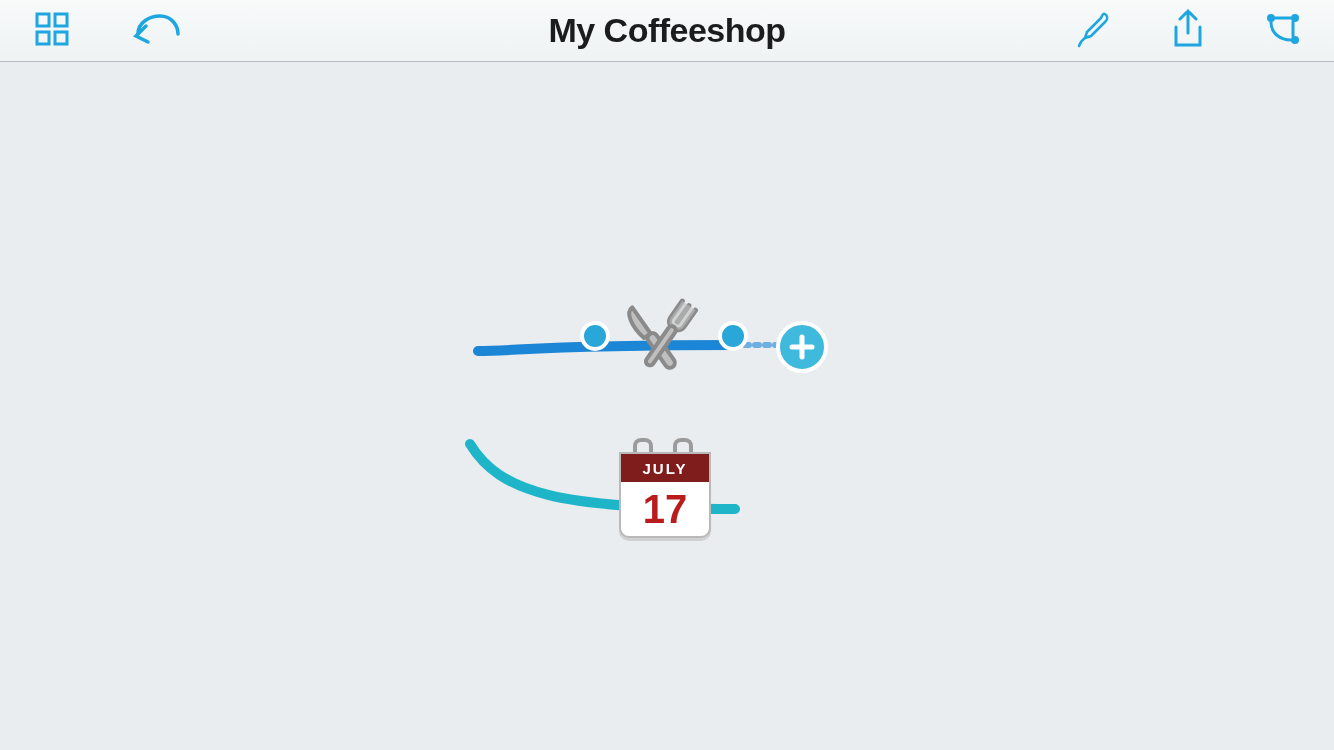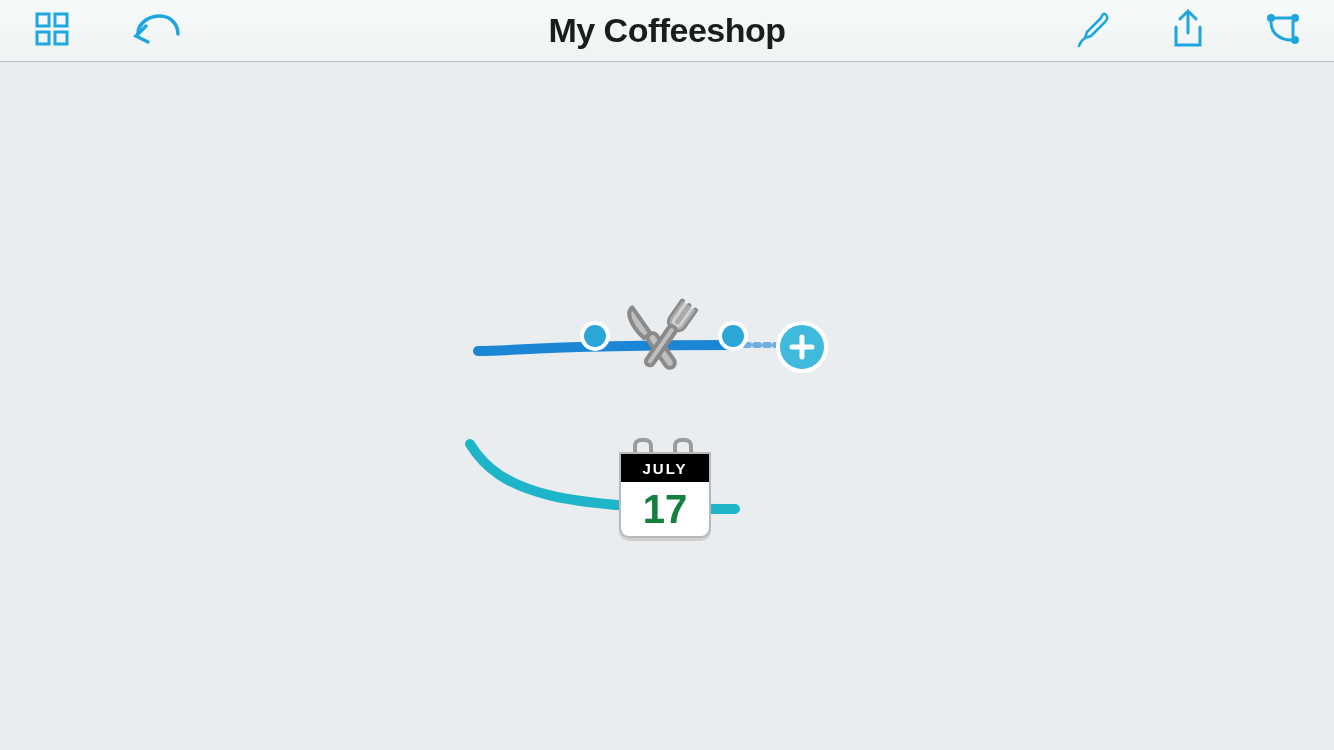--- a/index.html
+++ b/index.html
@@ -37,25 +37,25 @@
     cursor:pointer;}
   
   .cal-wrap{position:absolute;left:619px;top:375px;width:88px;height:96px;
     cursor:pointer;}
   .cal-ring{position:absolute;top:0;width:12px;height:18px;border:4px solid #9b9b9b;
     border-bottom:none;border-radius:8px 8px 0 0;background:transparent;}
   .cal-ring.l{left:14px;} .cal-ring.r{right:14px;}
   .cal-body{position:absolute;left:0;top:14px;width:88px;height:82px;
     background:#ffffff;border:2px solid #b9b9b9;border-radius:0 0 10px 10px;
     box-shadow:0 3px 0 #d0d0d0;overflow:hidden;}
-  .cal-head{height:28px;background:#000000;color:#ffffff;font-size:15px;
+  .cal-head{height:28px;background:#7f1d1d;color:#ffffff;font-size:15px;
     font-weight:700;letter-spacing:2px;display:flex;align-items:center;
     justify-content:center;}
   .cal-day{height:54px;display:flex;align-items:center;justify-content:center;
-    font-size:40px;font-weight:800;color:#15803d;}
+    font-size:40px;font-weight:800;color:#b91c1c;}
   
   .links{position:absolute;left:0;top:0;width:100%;height:100%;pointer-events:none;}
 </style>
 </head>
 <body>
 
 <div class="toolbar">
   <div class="tb-group">
     <div class="tb-btn">
       <span>

